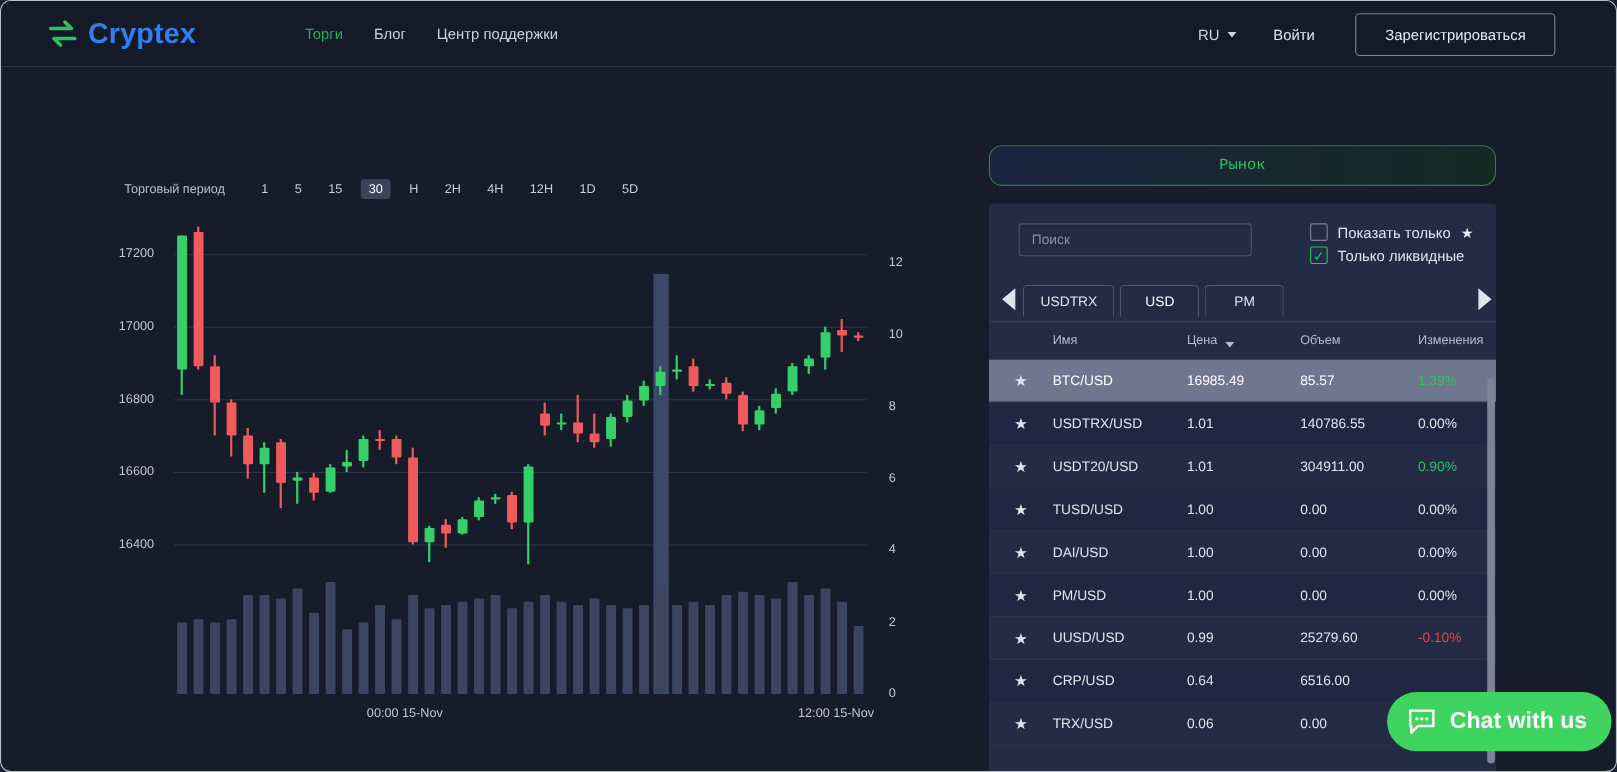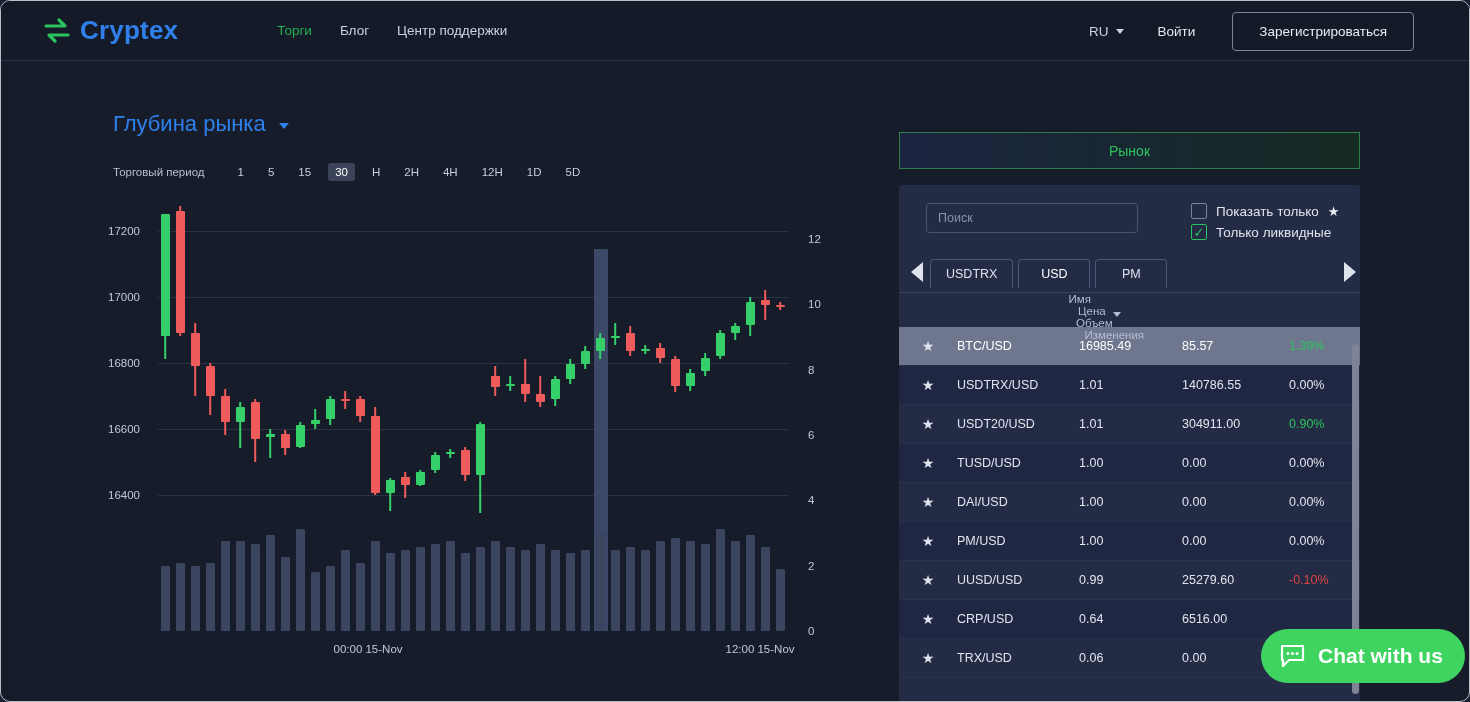--- a/index.html
+++ b/index.html
@@ -109,24 +109,25 @@
 
   
   .market {
     position: absolute; left: 898px; top: 131px;
     width: 461px; height: 571px;
   }
   .market-tab {
     width: 461px; height: 37px;
     background: #18203a;
     border: 1px solid #2f7d4a;
-    border-radius: 0;
+    border-radius: 12px;
     display: flex; align-items: center; justify-content: center;
     color: #2cc35f; font-size: 14px; cursor: pointer;
     background-image: linear-gradient(90deg, #1b2440, #152a23);
+    font-family: Liberation Mono, monospace;
   }
   .market-body {
     margin-top: 16px;
     width: 461px; height: 518px;
     background: #232b45;
     border-radius: 3px 3px 0 0;
     position: relative; overflow: hidden;
   }
   .filters { display: flex; align-items: flex-start; padding: 18px 20px 0 27px; }
   .search-input {
@@ -176,21 +177,21 @@
     border-radius: 4px 4px 0 0;
     font-size: 12.5px; color: #dfe3ee; cursor: pointer;
     margin-right: 5px; background: transparent;
   }
   .ctab.active { background: #232b45; color: #ffffff; position: relative; z-index: 2; }
 
   
   .thead {
     display: flex; align-items: center; height: 34px;
     background: #232b45;
-    font-size: 11.5px; color: #b6bdd0; flex-direction: column;
+    font-size: 11.5px; color: #b6bdd0;
   }
   .th { display: flex; align-items: center; gap: 7px; }
   .sort-caret {
     width: 0; height: 0;
     border-left: 4px solid transparent; border-right: 4px solid transparent;
     border-top: 5px solid #b6bdd0;
   }
   .c-star { width: 58px; text-align: center; flex: none; }
   .c-name { width: 122px; flex: none; }
   .c-price { width: 103px; flex: none; align-items: flex-end; }
@@ -247,24 +248,20 @@
       <div class="lang">
         <span>RU</span>
         <span class="caret"></span>
       </div>
       <span class="login">Войти</span>
       <button class="register">Зарегистрироваться</button>
     </div>
   </div>
 
   <div class="chart-area">
-    <div class="depth-title">
-      <span>Глубина рынка</span>
-      <span class="depth-caret"></span>
-    </div>
 
     <div class="period-row">
       <span class="period-label">Торговый период</span>
       <div id="period-items" style="display:flex;align-items:center;">
           <div class="period-item">1</div>
           <div class="period-item">5</div>
           <div class="period-item">15</div>
           <div class="period-item active">30</div>
           <div class="period-item">H</div>
           <div class="period-item">2H</div>

